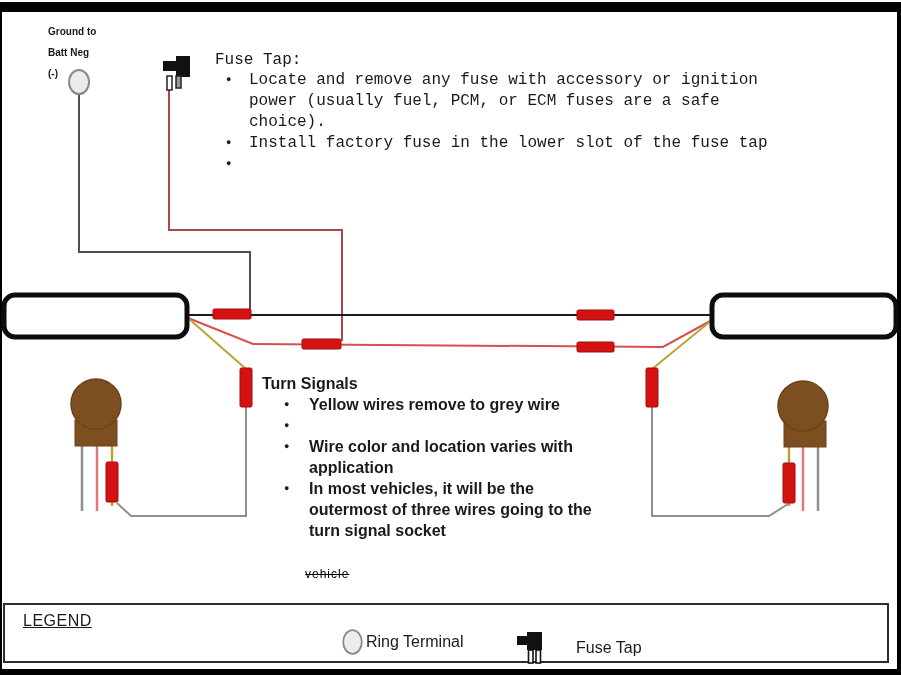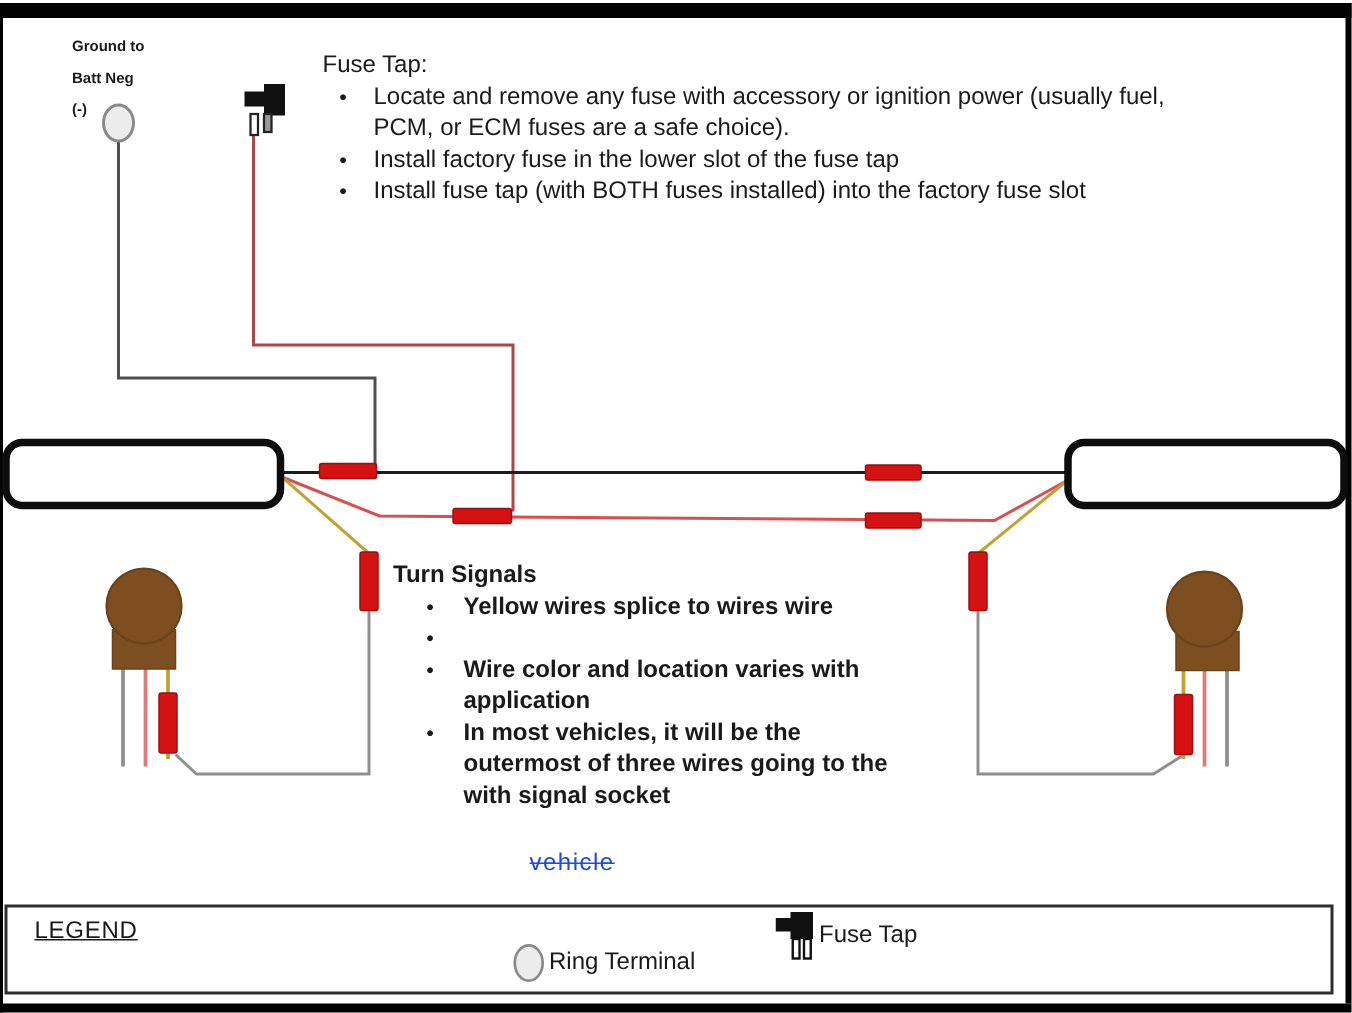--- a/index.html
+++ b/index.html
@@ -18,37 +18,37 @@
   #diagram-svg{left:0;top:0;}
 
   
   .note-title{font-size:16px;line-height:20px;white-space:nowrap;}
   ul.note-list{list-style:none;margin:0;padding:0;}
   ul.note-list li{display:flex;font-size:16px;line-height:21px;}
   ul.note-list li .dot{font-size:9px;line-height:21px;}
 
   #ground-note{left:48px;top:21px;font-size:10px;line-height:21px;white-space:pre-line;font-weight:bold;}
 
-  #fuse-tap-note{left:215px;top:34px;}
+  #fuse-tap-note{left:215px;top:50px;font-family:Liberation Mono, monospace;}
   #fuse-tap-note ul{margin-left:7px;width:578px;}
   #fuse-tap-note .dot{flex:0 0 23px;padding-left:4px;}
 
   #turn-signals-note{left:262px;top:374px;font-weight:bold;}
   #turn-signals-note ul{margin-left:18px;width:328px;}
   #turn-signals-note .dot{flex:0 0 25px;padding-left:4px;}
 
-  #ghost-text{left:305px;top:567px;font-size:16px;color:#1d4ed8;text-decoration:line-through;letter-spacing:1px;margin-left:48px;}
+  #ghost-text{left:305px;top:567px;font-size:12px;color:#000000;text-decoration:line-through;letter-spacing:1px;}
 
   
   #legend-box{left:3px;top:603px;width:886px;height:60px;border:2px solid #2e2e2e;box-sizing:border-box;}
   #legend-title{left:18px;top:7px;font-size:16px;text-decoration:underline;letter-spacing:0.5px;}
   .legend-item{position:absolute;display:flex;align-items:center;font-size:16px;white-space:nowrap;}
   #legend-item-butt{left:33px;top:31px;}
   #legend-item-ring{left:337px;top:24px;align-items:center;}
-  #legend-item-fusetap{left:512px;top:3px;}
+  #legend-item-fusetap{left:512px;top:27px;gap:30px;}
   .legend-swatch{width:38px;height:11px;background:var(--connector-red,#d51212);margin-right:10px;}
   .legend-icon{margin-right:3px;display:block;}
 </style>
 </head>
 <body>
 
 <div id="frame-top" class="abs"></div>
 <div id="frame-bottom" class="abs"></div>
 <div id="frame-left" class="abs"></div>
 <div id="frame-right" class="abs"></div>
@@ -109,42 +109,41 @@
     <li>
         <span class="dot">●</span>
         <span>Locate and remove any fuse with accessory or ignition power (usually fuel, PCM, or ECM fuses are a safe choice).</span>
       </li>
     <li>
         <span class="dot">●</span>
         <span>Install factory fuse in the lower slot of the fuse tap</span>
       </li>
     <li>
         <span class="dot">●</span>
-        <span>Install fuse tap (with BOTH fuses installed) into the factory fuse slot</span>
       </li>
   </ul>
 </div>
 
 <div id="turn-signals-note" class="abs">
   <div class="note-title">Turn Signals</div>
   <ul class="note-list">
     <li>
         <span class="dot">●</span>
-        <span>Yellow wires splice to wires wire</span>
+        <span>Yellow wires remove to grey wire</span>
       </li>
     <li>
         <span class="dot">●</span>
       </li>
     <li>
         <span class="dot">●</span>
         <span>Wire color and location varies with application</span>
       </li>
     <li>
         <span class="dot">●</span>
-        <span>In most vehicles, it will be the outermost of three wires going to the with signal socket</span>
+        <span>In most vehicles, it will be the outermost of three wires going to the turn signal socket</span>
       </li>
   </ul>
 </div>
 
 <div id="ghost-text" class="abs">vehicle</div>
 
 <div id="legend-box" class="abs">
   <div id="legend-title" class="abs">LEGEND</div>
 
 

